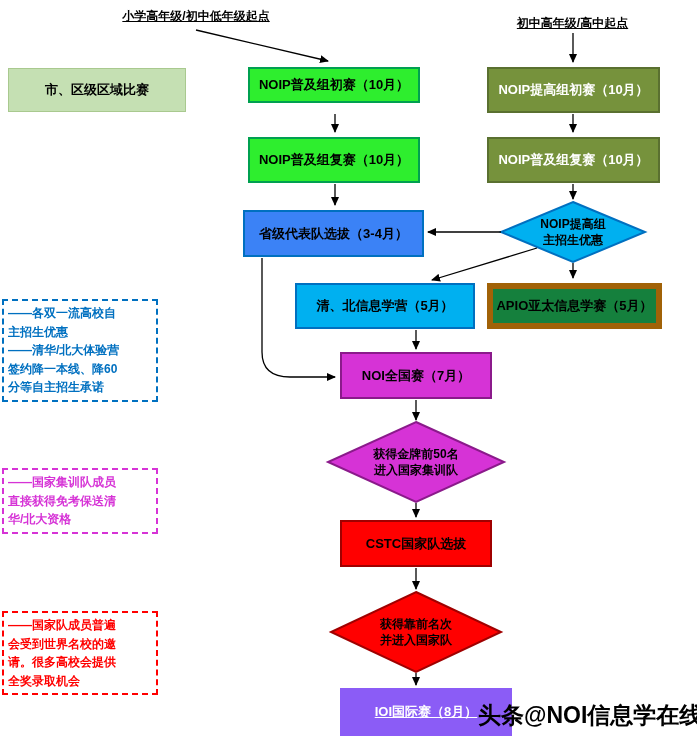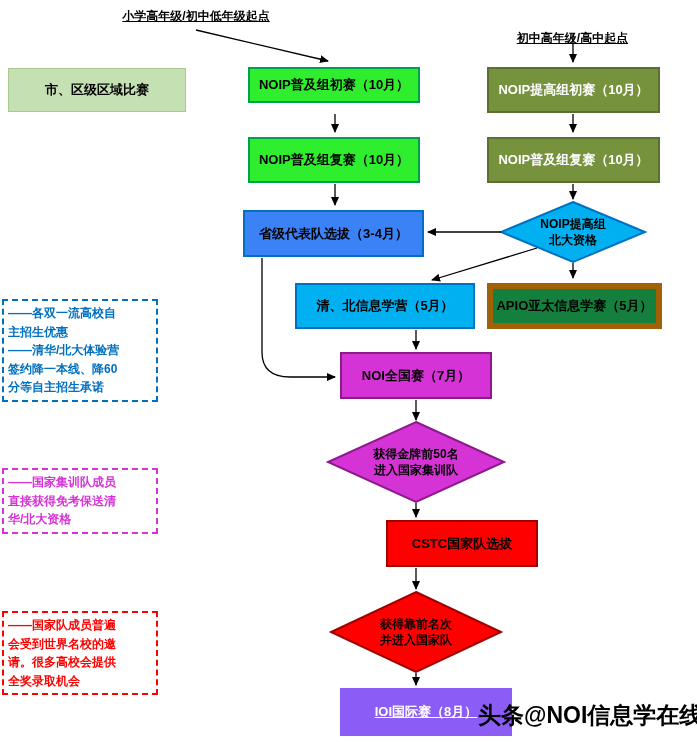--- a/index.html
+++ b/index.html
@@ -19,41 +19,41 @@
     pointer-events:none;
   }
   .start-label {
     position:absolute;
     font-size:12px; font-weight:bold;
     text-align:center; color:#000;
     z-index:2;
     text-decoration:underline;
   }
   .start-left  { left:112px; top:8px;  width:168px; }
-  .start-right { left:490px; top:30px; width:165px; }
+  .start-right { left:490px; top:15px; width:165px; }
 
   .node {
     position:absolute;
     display:flex; align-items:center; justify-content:center;
     text-align:center;
     font-size:13px; font-weight:bold;
     white-space:pre-line;
     z-index:2;
     line-height:1.35;
   }
   .n-city      { left:8px;   top:68px;  width:178px; height:44px; background:#c5e0b3; border:1px solid #a9c98f; }
   .n-pop-pre   { left:248px; top:67px;  width:172px; height:36px; background:#2eee2e; border:2px solid #00a050; }
   .n-adv-pre   { left:487px; top:67px;  width:173px; height:46px; background:#76923c; border:2px solid #5a7030; color:#fff; }
   .n-pop-fin   { left:248px; top:137px; width:172px; height:46px; background:#2eee2e; border:2px solid #00a050; }
   .n-adv-fin   { left:487px; top:137px; width:173px; height:46px; background:#76923c; border:2px solid #5a7030; color:#fff; }
   .n-prov      { left:243px; top:210px; width:181px; height:47px; background:#3b82f6; border:2px solid #0070c0; }
   .n-qingbei   { left:295px; top:283px; width:180px; height:46px; background:#00b0f0; border:2px solid #0070c0; }
   .n-apio      { left:487px; top:283px; width:175px; height:46px; background:#15803d; border:6px solid #a16207; }
   .n-noi       { left:340px; top:352px; width:152px; height:47px; background:#d633d6; border:2px solid #8b1a8b; }
-  .n-cstc      { left:340px; top:520px; width:152px; height:47px; background:#ff0000; border:2px solid #a00000;margin-left:46px; }
+  .n-cstc      { left:340px; top:520px; width:152px; height:47px; background:#ff0000; border:2px solid #a00000; }
   .n-ioi       { left:340px; top:688px; width:172px; height:48px; background:#8b5cf6; color:#ffffff;text-decoration:underline; }
 
   .diamond-label {
     position:absolute;
     display:flex; align-items:center; justify-content:center;
     text-align:center;
     font-size:12px; font-weight:bold;
     white-space:pre-line;
     z-index:3;
     line-height:1.35;
@@ -135,21 +135,21 @@
 
     <line x1="416" y1="503" x2="416" y2="517" stroke="#000" stroke-width="1.3" marker-end="url(#arrow)"></line>
     <line x1="416" y1="568" x2="416" y2="589" stroke="#000" stroke-width="1.3" marker-end="url(#arrow)"></line>
 
     <polygon points="416,592 501,632 416,672 331,632" fill="#ff0000" stroke="#a00000" stroke-width="2"></polygon>
 
     <line x1="416" y1="673" x2="416" y2="685" stroke="#000" stroke-width="1.3" marker-end="url(#arrow)"></line>
   </svg>
 
   <div class="diamond-label d-prize">NOIP提高组
-北大资格</div>
+主招生优惠</div>
   <div class="diamond-label d-gold">获得金牌前50名
 进入国家集训队</div>
   <div class="diamond-label d-rank">获得靠前名次
 并进入国家队</div>
 
   <div class="note note-blue">——各双一流高校自
 主招生优惠
 ——清华/北大体验营
 签约降一本线、降60
 分等自主招生承诺</div>

